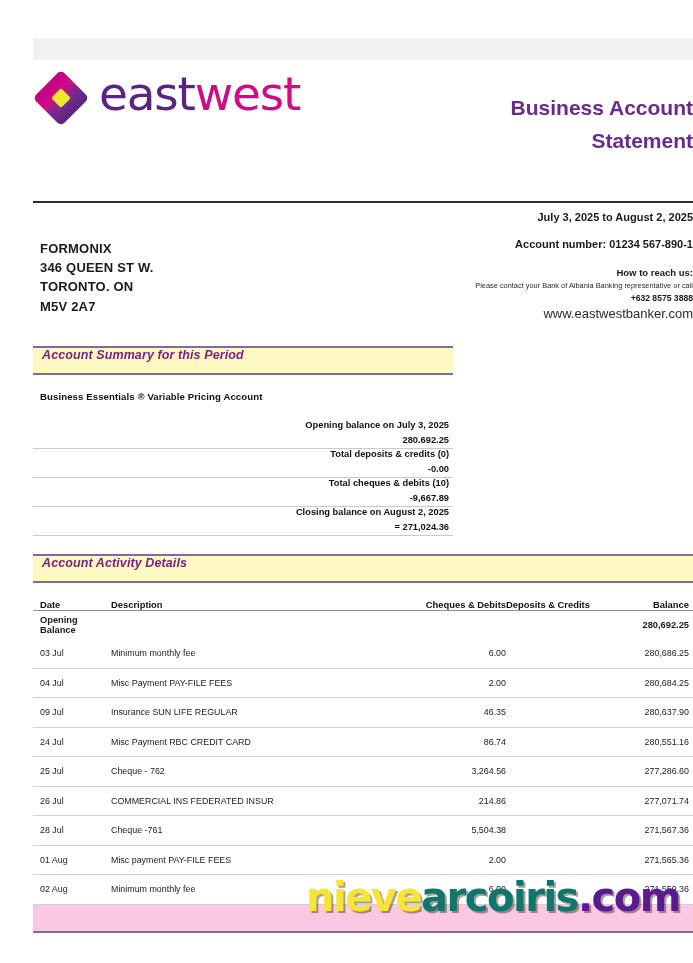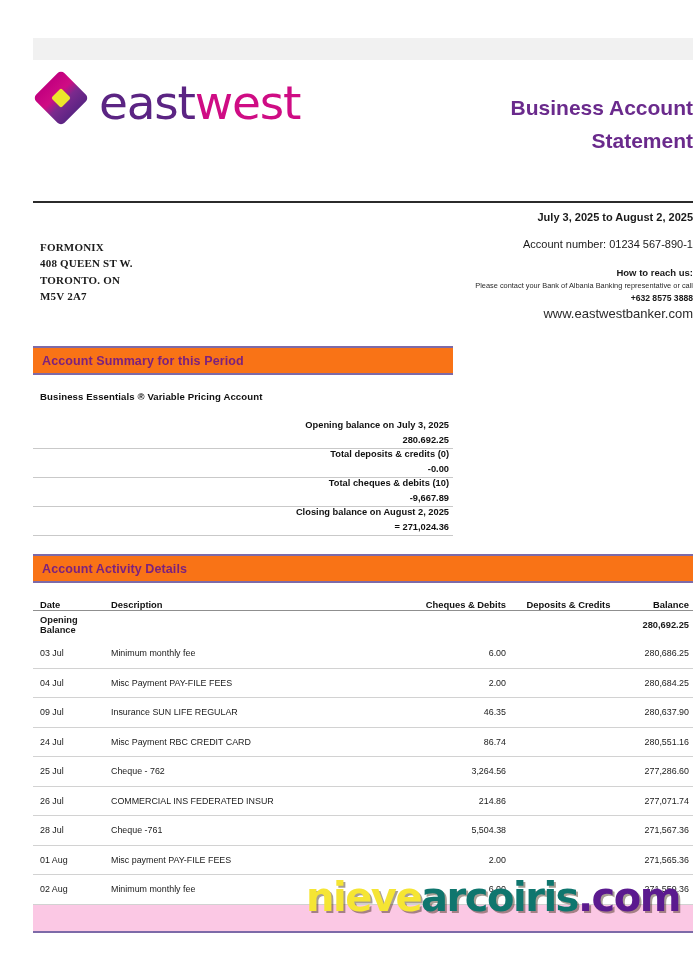--- a/index.html
+++ b/index.html
@@ -37,21 +37,21 @@
     top: 62px;
     width: 660px;
     height: 130px;
   }
 
   .logo-wrap {
     position: absolute;
     left: 0px;
     top: 8px;
     display: flex;
-    align-items: flex-end;
+    align-items: flex-start;
   }
 
   .logo-mark {
     position: relative;
     width: 56px;
     height: 56px;
     flex: none;
   }
   .logo-diamond {
     position: absolute;
@@ -113,44 +113,43 @@
     left: 33px;
     top: 207px;
     width: 660px;
     height: 120px;
   }
 
   .address {
     position: absolute;
     left: 7px;
     top: 32px;
-    font-size: 11px;
+    font-size: 13px;
     font-weight: bold;
     color: #1a1a1a;
     line-height: 1.48;
     letter-spacing: 0.2px;
-    font-family: Liberation Serif, serif;
   }
 
   .meta-right {
     position: absolute;
     right: 0px;
     top: 0px;
     width: 420px;
     text-align: right;
     color: #1a1a1a;
   }
   .meta-period {
     font-size: 11px;
     font-weight: bold;
     margin-top: 4px;
   }
   .meta-acct {
     font-size: 11px;
-    font-weight: normal;
+    font-weight: bold;
     margin-top: 15px;
   }
   .meta-reach {
     font-size: 9.5px;
     font-weight: bold;
     margin-top: 17px;
   }
   .meta-contact {
     font-size: 7.4px;
     font-weight: normal;
@@ -165,25 +164,26 @@
   .meta-web {
     font-size: 13px;
     font-weight: normal;
     margin-top: 3px;
     color: #2a2a2a;
   }
 
   
   .banner {
     position: absolute;
-    background: #f97316;
+    background: #fef9c3;
     border-top: 2px solid #7d6aa8;
     border-bottom: 2px solid #7d6aa8;
     display: flex;
-    align-items: center;
+    align-items: flex-start;
+    font-style: italic;
   }
   .banner-label {
     color: #7b217f;
     font-size: 12.5px;
     font-weight: bold;
     padding-left: 9px;
     letter-spacing: 0.1px;
   }
 
   #summary-banner {
@@ -260,21 +260,21 @@
   }
   .act-row.opening {
     font-weight: bold;
     font-size: 9.3px;
     height: 28px;
     border-bottom: none;
   }
   .c-date   { width: 78px;  padding-left: 7px; }
   .c-desc   { width: 270px; }
   .c-debit  { width: 125px; text-align: right; }
-  .c-credit { width: 125px; text-align: center; }
+  .c-credit { width: 125px; text-align: left; }
   .c-bal    { width: 62px;  text-align: right; padding-right: 4px; }
 
   .act-head .c-debit  { padding-right: 0px; }
   .act-head .c-credit { padding-right: 0px; }
 
   
   .bottom-bar {
     position: absolute;
     left: 33px;
     top: 905px;
@@ -324,21 +324,21 @@
       <div>Statement</div>
     </div>
   </div>
 
   <div class="header-rule"></div>
 
   <div class="meta">
 
     <div class="address">
       <div>FORMONIX</div>
-      <div>408 QUEEN ST W.</div>
+      <div>346 QUEEN ST W.</div>
       <div>TORONTO. ON</div>
       <div>M5V 2A7</div>
     </div>
 
     <div class="meta-right">
       <div class="meta-period">July 3, 2025 to August 2, 2025</div>
       <div class="meta-acct">Account number: 01234 567-890-1</div>
       <div class="meta-reach">How to reach us:</div>
       <div class="meta-contact">Please contact your Bank of Albania Banking representative or call</div>
       <div class="meta-phone">+632 8575 3888</div>

